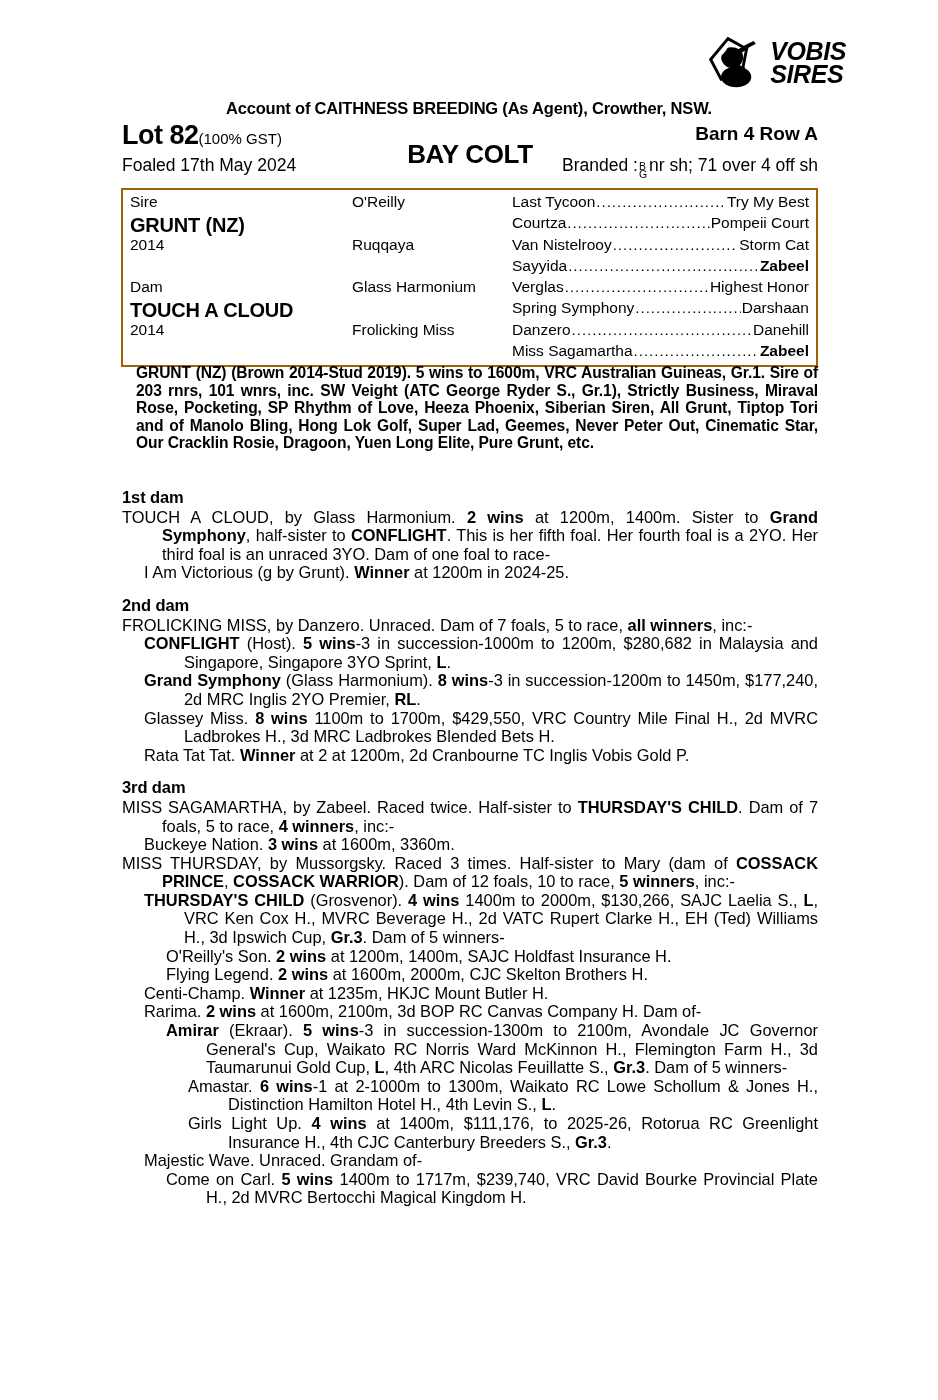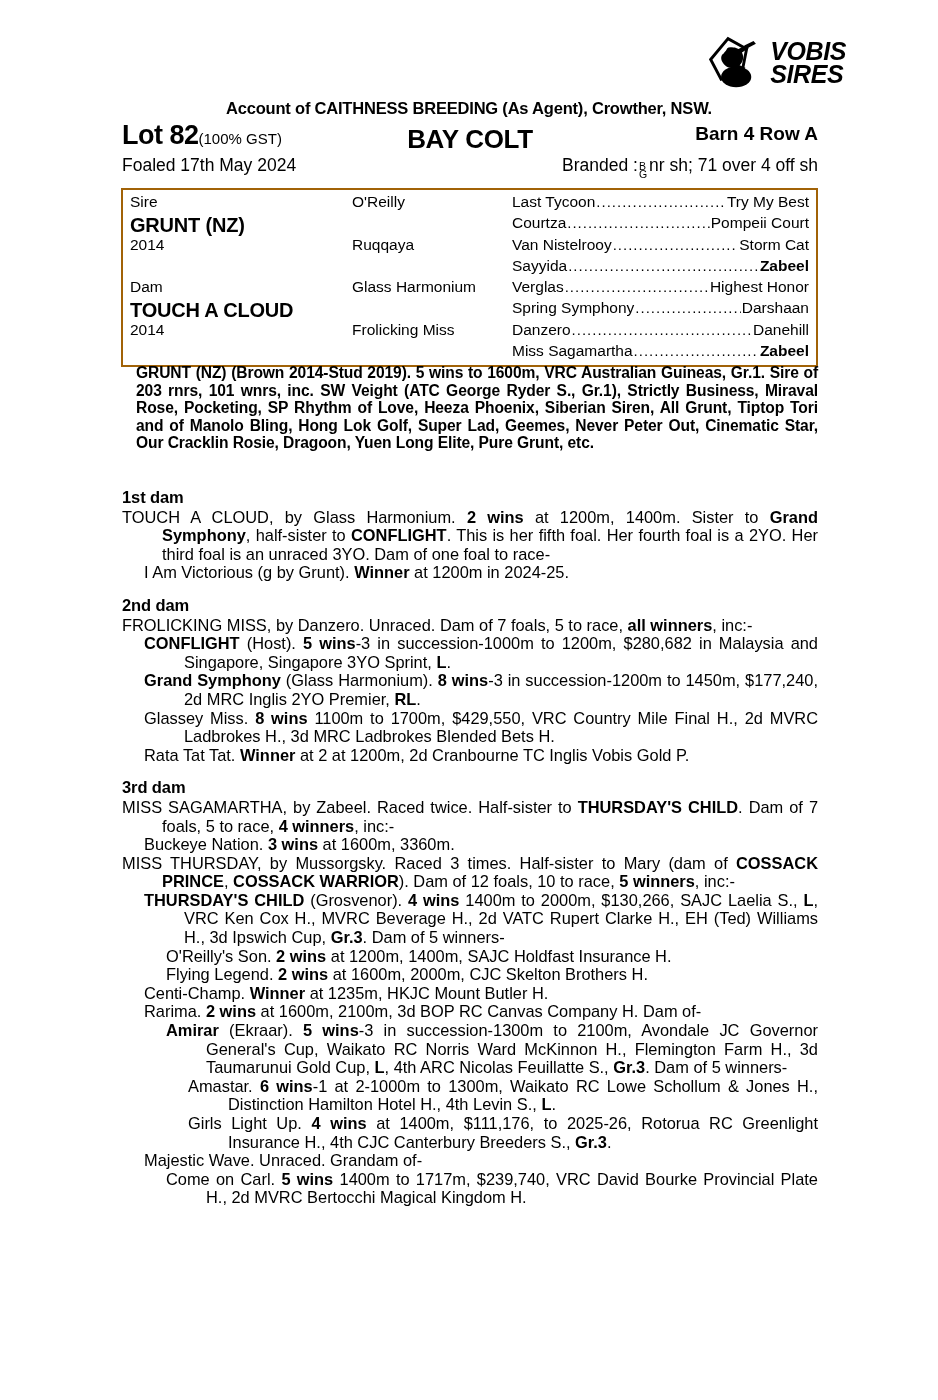--- a/index.html
+++ b/index.html
@@ -78,21 +78,21 @@
   }
   .gst-label {
     font-weight: normal;
     font-size: 15px;
     letter-spacing: 0;
   }
   .colt-title {
     position: absolute;
     left: 0;
     right: 0;
-    top: 4px;
+    top: 19px;
     text-align: center;
     font-weight: bold;
     font-size: 26px;
     letter-spacing: -0.3px;
   }
   .barn-label {
     position: absolute;
     right: 0;
     top: 3px;
     font-weight: bold;

